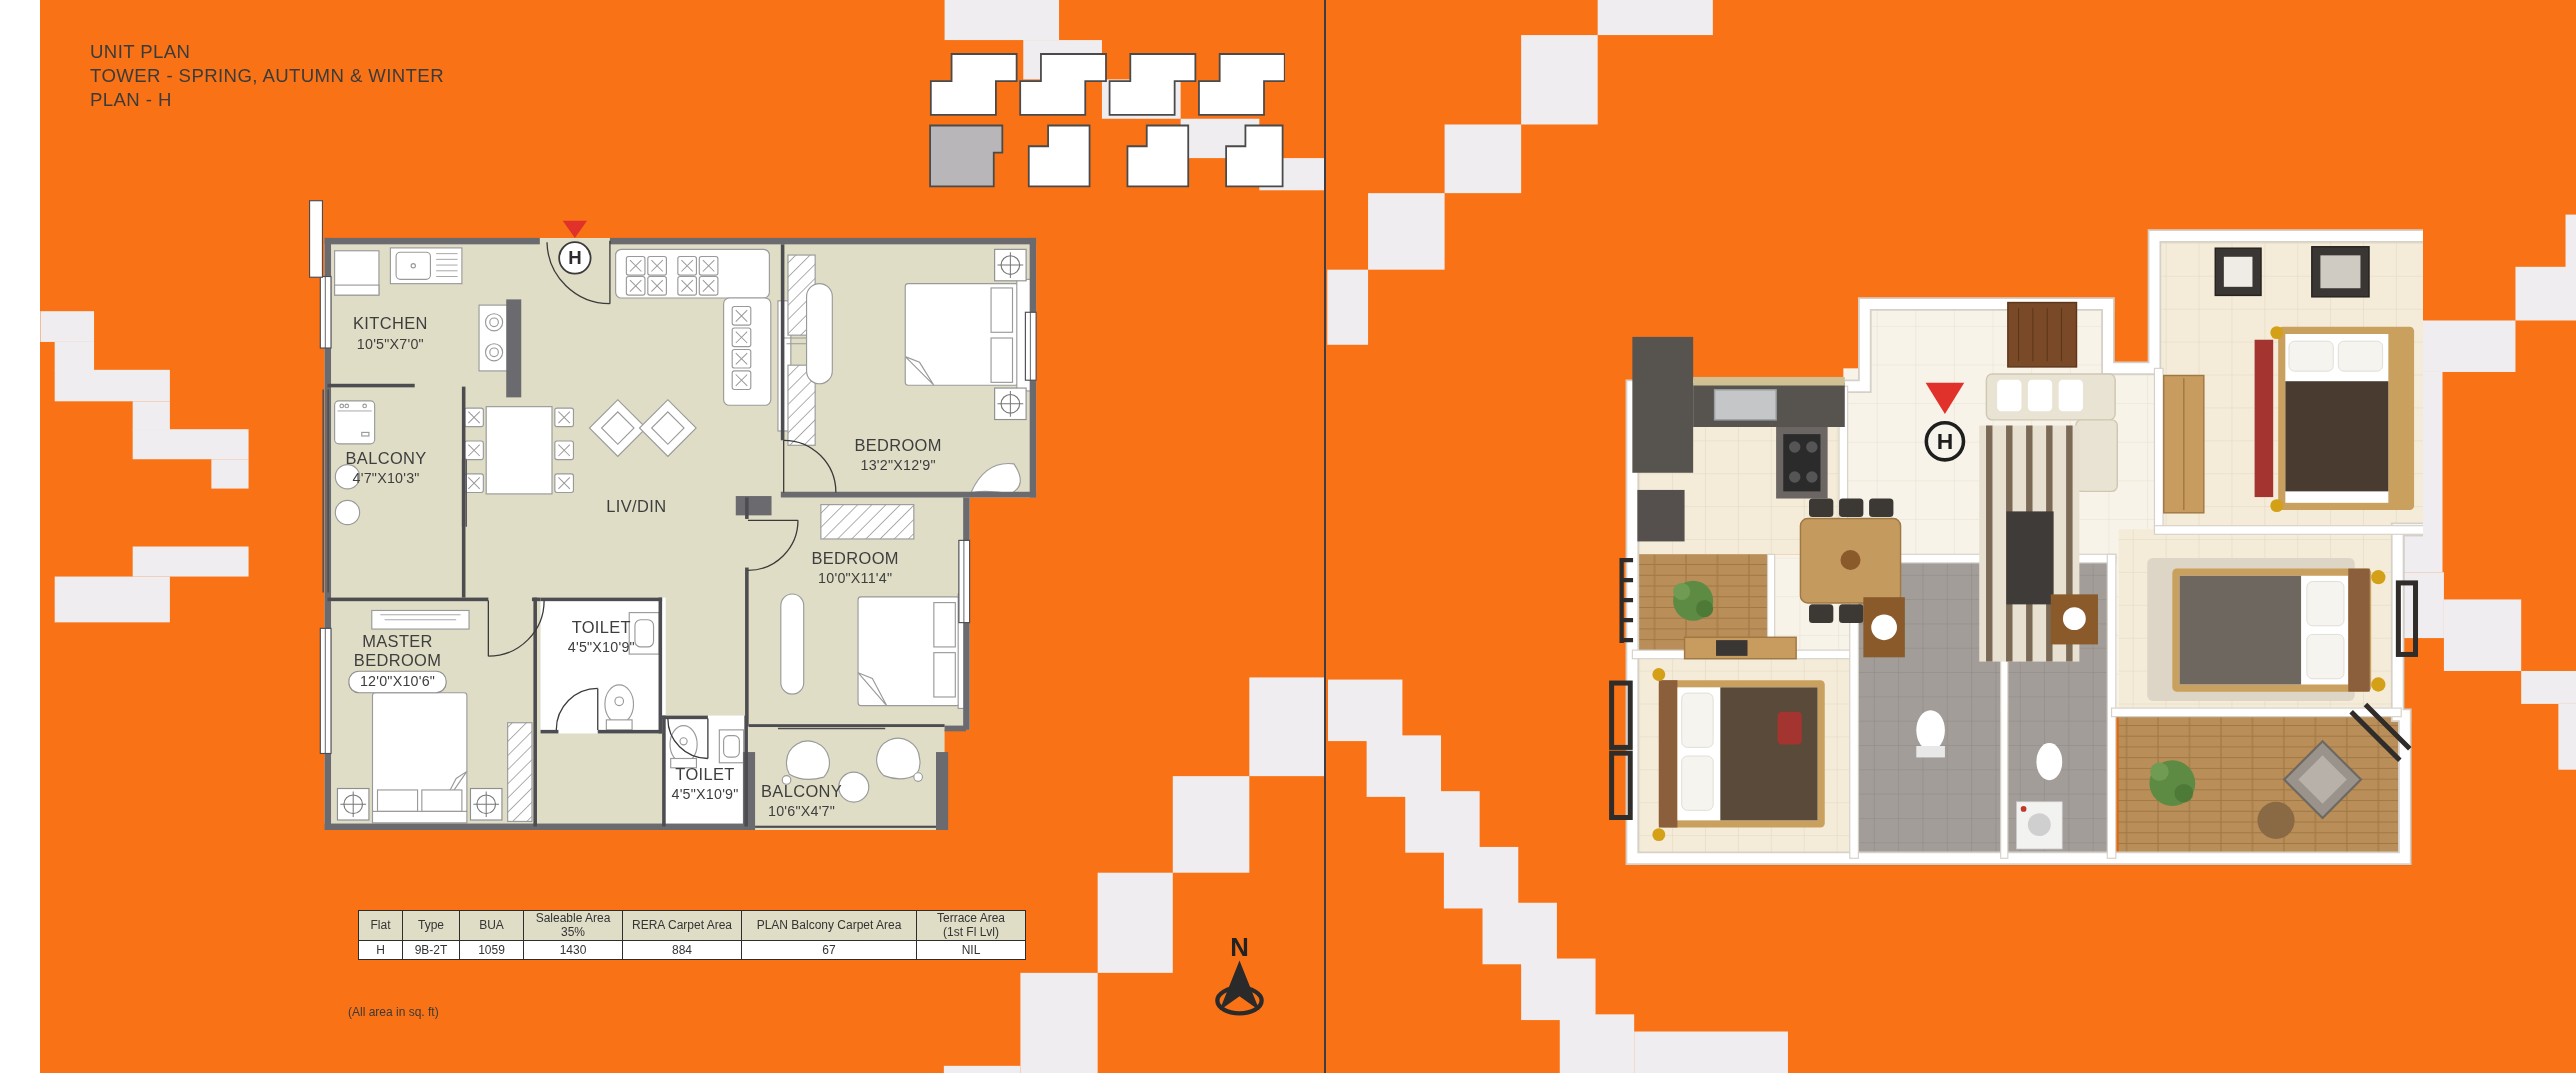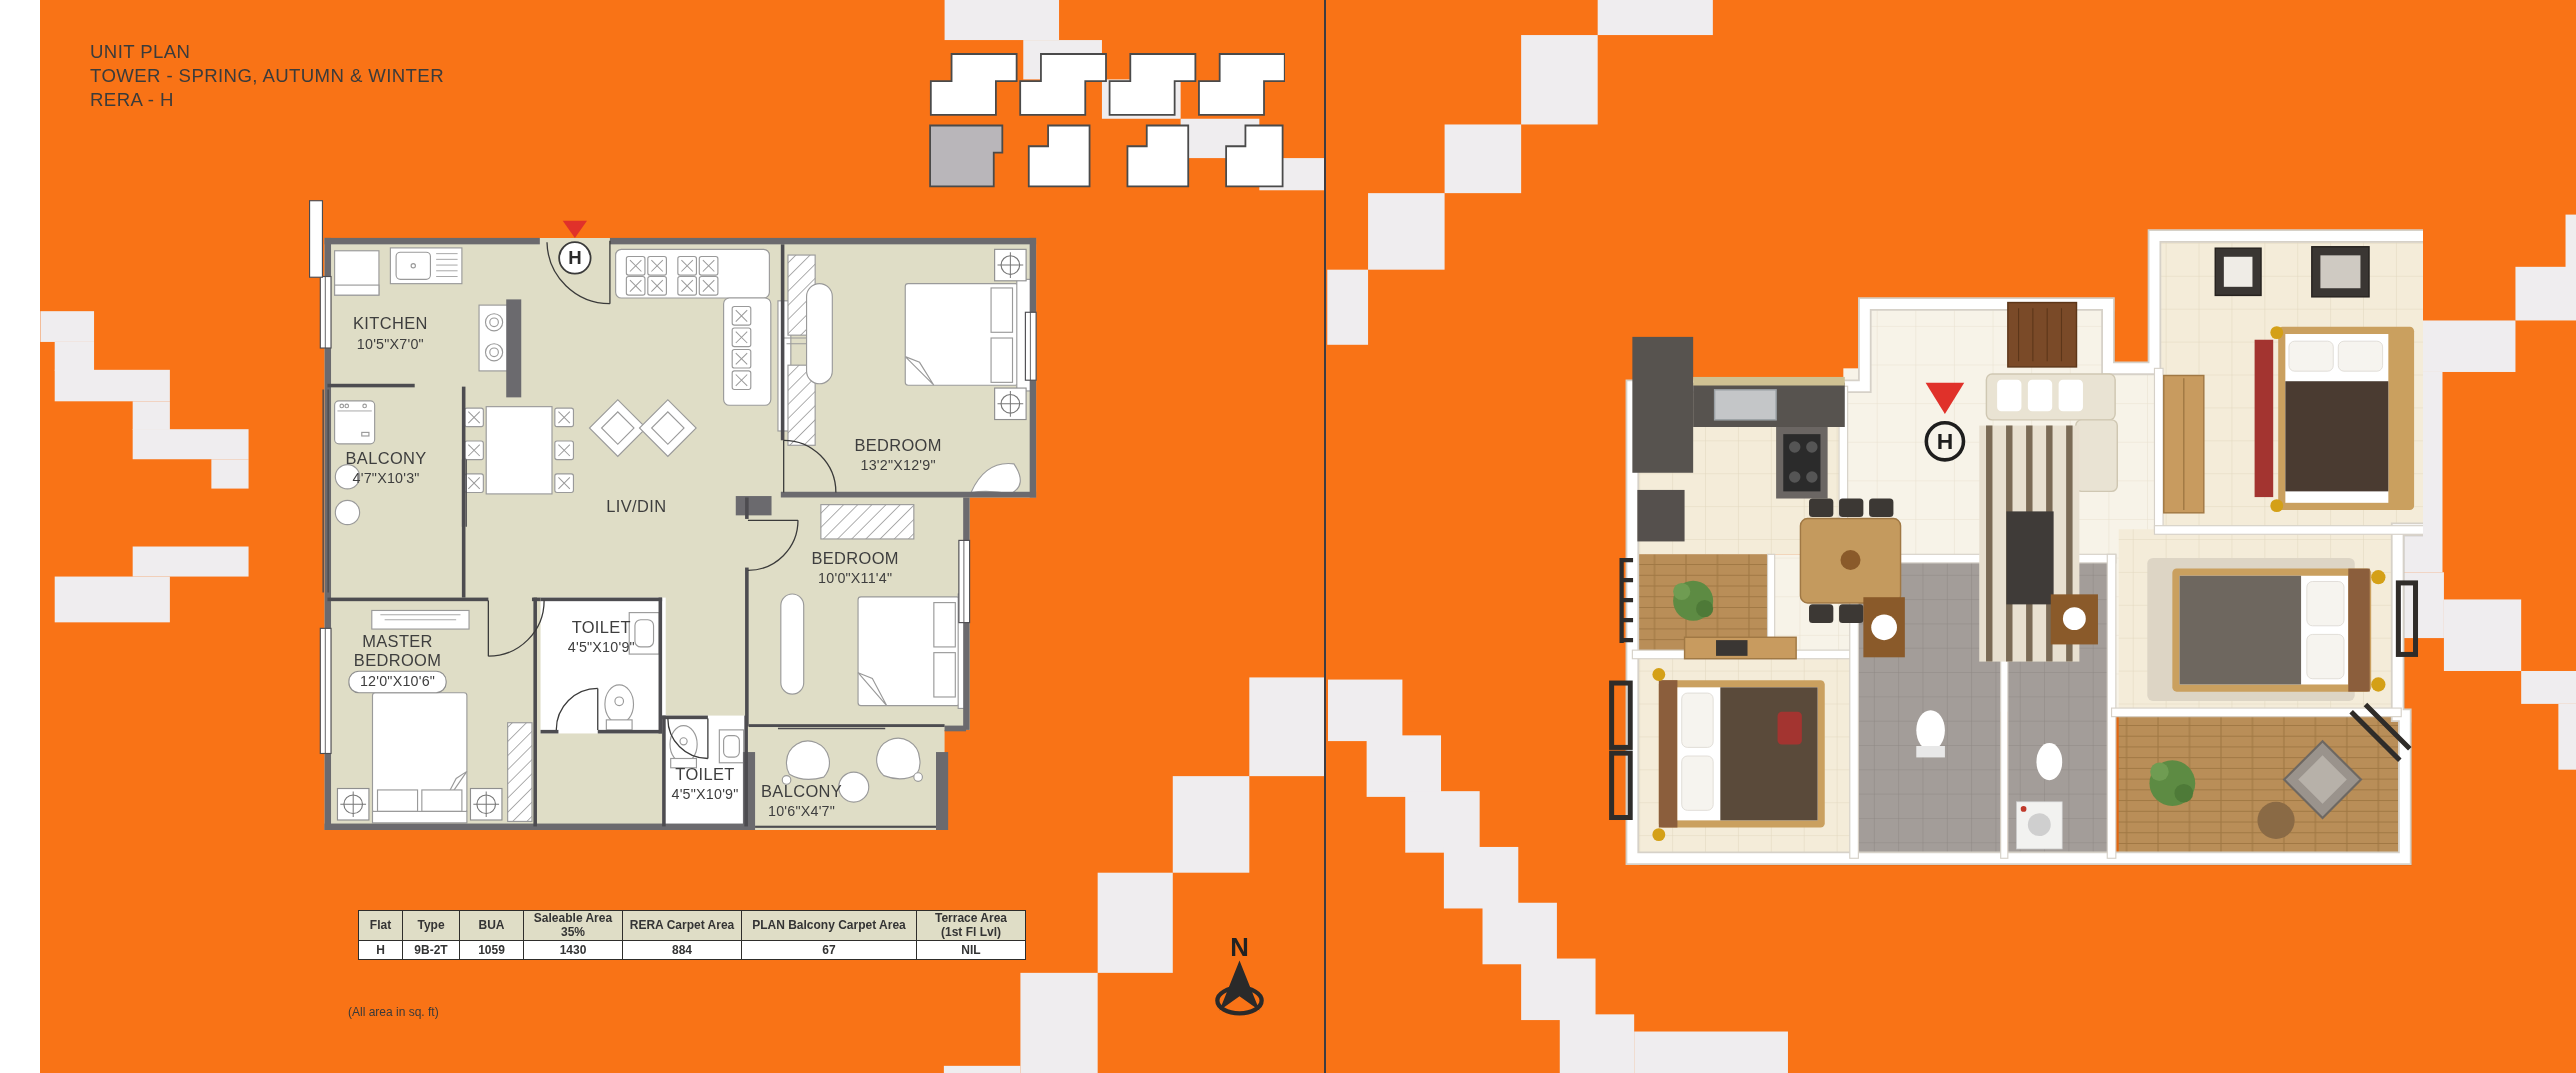--- a/index.html
+++ b/index.html
@@ -6,21 +6,21 @@
   .canvas{position:relative;width:2576px;height:1073px;background:#f97316;overflow:hidden;
           font-family:"Liberation Sans",sans-serif;color:#3e3e3e;margin-left:40px;}
   .abs{position:absolute;}
   
   .title-block{left:50px;top:40px;line-height:24px;font-size:18.6px;letter-spacing:0.4px;color:#3b3b3b;}
   
   .divider{left:1284px;top:0;width:2.1px;height:1073px;background:#3e3d42;}
   
   .area-table{left:318px;top:910px;border-collapse:collapse;table-layout:fixed;}
   .area-table th,.area-table td{border:1.4px solid #2e2d2b;text-align:center;vertical-align:middle;
-      font-size:12px;font-weight:bold;color:#343434;padding:0 2.9px;}
+      font-size:12px;font-weight:normal;color:#343434;padding:0 2.9px;}
   .area-table th{background:#dfddc6;height:29px;line-height:13.6px;}
   .area-table td{background:#ffffff;height:18px;}
   .table-note{left:308px;top:1005px;font-size:12px;color:#3a3a3a;}
   
   text{font-family:"Liberation Sans",sans-serif;}
   .roomname{font-size:23px;fill:#3e3e3e;letter-spacing:.5px;}
   .roomdims{font-size:20px;fill:#3e3e3e;letter-spacing:.3px;}
   .hletter{font-size:26px;font-weight:bold;fill:#2c2c2c;}
 </style>
 </head>
@@ -76,21 +76,21 @@
       <rect x="2124" y="1418" width="104" height="82"></rect>
         <rect x="2228" y="1442" width="215" height="58"></rect>
     </g>
   </svg>
 
   <div class="abs divider"></div>
 
   <div class="abs title-block">
     <div>UNIT PLAN</div>
     <div>TOWER - SPRING, AUTUMN &amp; WINTER</div>
-    <div>RERA - H</div>
+    <div>PLAN - H</div>
   </div>
 
   <svg class="abs" style="left:887px;top:49px" width="358" height="143" viewBox="0 0 500 200">
     <g fill="#ffffff" stroke="#4a4a4a" stroke-width="2.5">
 
       <path d="M34,7 H125 V45 H96 V92 H5 V45 H34 Z"></path>
       <path d="M159,7 H250 V45 H221 V92 H130 V45 H159 Z"></path>
       <path d="M284,7 H375 V45 H346 V92 H255 V45 H284 Z"></path>
       <path d="M409,7 H500 V45 H471 V92 H380 V45 H409 Z"></path>
 

